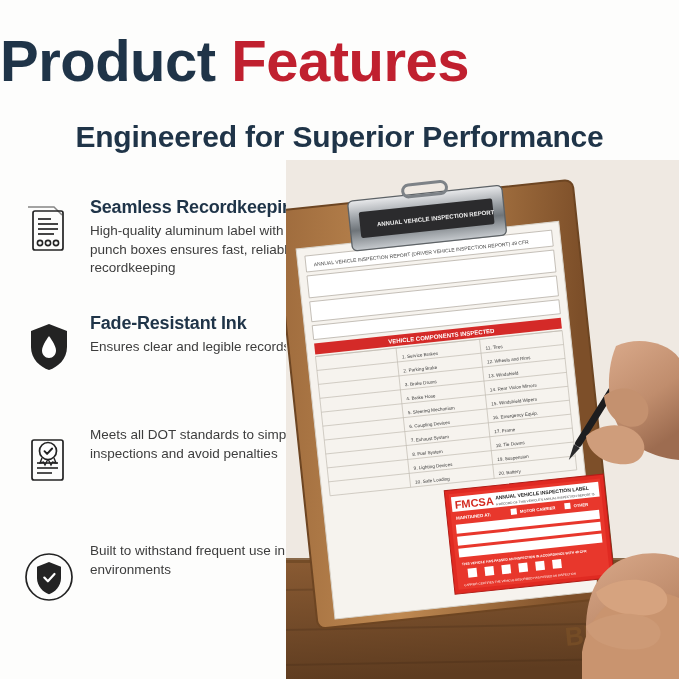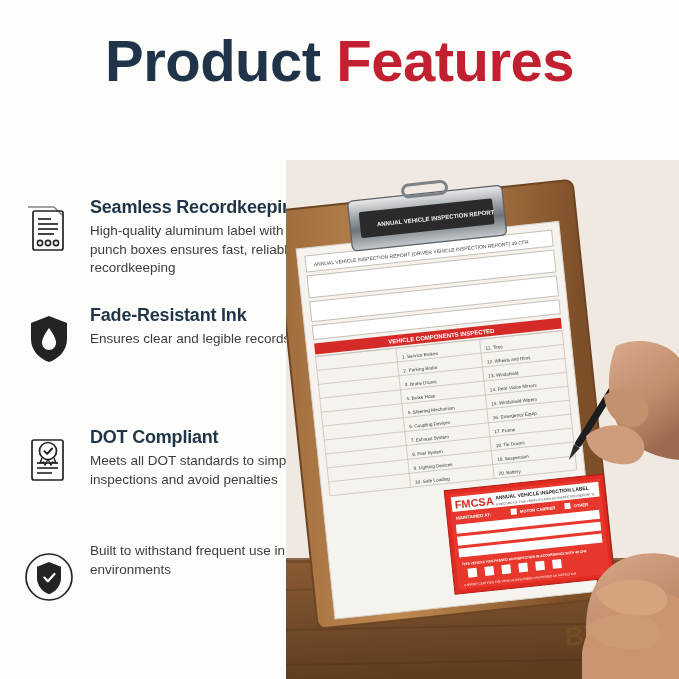--- a/index.html
+++ b/index.html
@@ -8,21 +8,20 @@
     background:#fdfdfc;
     font-family:"Liberation Sans", sans-serif;
     overflow:hidden;
     position:relative;
   }
   .page{position:relative;width:679px;height:679px;overflow:hidden;background:#fdfdfc;}
 
   
   .title{
     position:absolute;top:28px;left:0;width:679px;
-    text-align:center;
     font-size:58px;line-height:66px;
     font-weight:700;
     letter-spacing:-0.5px;
     white-space:nowrap;
   }
   .title .w1{color:#1f3448;}
   .title .w2{color:#c0202f;}
   .subtitle{
     position:absolute;top:117px;left:0;width:679px;
     text-align:center;
@@ -47,40 +46,41 @@
     font-weight:700;color:#1f3448;
     letter-spacing:-0.2px;
   }
   .feature p{
     margin:0;
     font-size:13.5px;line-height:18.5px;
     color:#3d3d3d;
     font-weight:400;
   }
   .f1{top:0;}
-  .f2{top:4px;}
+  .f2{top:12px;}
   .f3{top:22px;}
   .f4{top:34px;}
 
   
   .photo{
     position:absolute;left:286px;top:160px;width:393px;height:519px;
     overflow:hidden;
   }
   .photo svg{display:block;}
 </style>
 </head>
 <body>
 
 <div class="page">
 
   <div class="title">
     <span class="w1">Product </span><span class="w2">Features</span>
   </div>
 
+  <div class="subtitle">Engineered for Superior Performance</div>
 
   <div class="features">
 
     <div class="feature f1">
       <div class="ficon">
         <svg width="58" height="58" viewBox="0 0 58 58">
           <rect x="13" y="9" width="30" height="39" rx="2" fill="none" stroke="#232323" stroke-width="1.7"></rect>
           <line x1="18" y1="17" x2="31" y2="17" stroke="#232323" stroke-width="1.7"></line>
           <line x1="18" y1="22" x2="38" y2="22" stroke="#232323" stroke-width="1.7"></line>
           <line x1="18" y1="27" x2="38" y2="27" stroke="#232323" stroke-width="1.7"></line>
@@ -117,21 +117,20 @@
           <line x1="17" y1="31" x2="38" y2="31" stroke="#232323" stroke-width="1.6"></line>
           <line x1="17" y1="36" x2="38" y2="36" stroke="#232323" stroke-width="1.6"></line>
           <line x1="17" y1="41" x2="32" y2="41" stroke="#232323" stroke-width="1.6"></line>
           <circle cx="28" cy="19" r="8.5" fill="#ffffff" stroke="#232323" stroke-width="1.7"></circle>
           <path d="M24.5 19.2 l2.6 2.7 l5-5.4" fill="none" stroke="#232323" stroke-width="1.9" stroke-linecap="round" stroke-linejoin="round"></path>
           <path d="M22 26 l-2 5 l3.5 -1 l1.5 3 l2.5 -5" fill="none" stroke="#232323" stroke-width="1.4"></path>
           <path d="M34 26 l2 5 l-3.5 -1 l-1.5 3 l-2.5 -5" fill="none" stroke="#232323" stroke-width="1.4"></path>
         </svg>
       </div>
       <div class="ftext">
-        <h3>DOT Compliant</h3>
         <p>Meets all DOT standards to simplify inspections and avoid penalties</p>
       </div>
     </div>
 
     <div class="feature f4">
       <div class="ficon">
         <svg width="58" height="58" viewBox="0 0 58 58">
           <circle cx="29" cy="29" r="23" fill="none" stroke="#232323" stroke-width="1.7"></circle>
           <path d="M29 14 L41 18.7 V30 C41 38.5 34.8 44.2 29 46.3 C23.2 44.2 17 38.5 17 30 V18.7 Z" fill="#232323"></path>
           <path d="M24.3 29.6 l3.6 3.7 l6.6 -7.3" fill="none" stroke="#ffffff" stroke-width="2.2" stroke-linecap="round" stroke-linejoin="round"></path>

